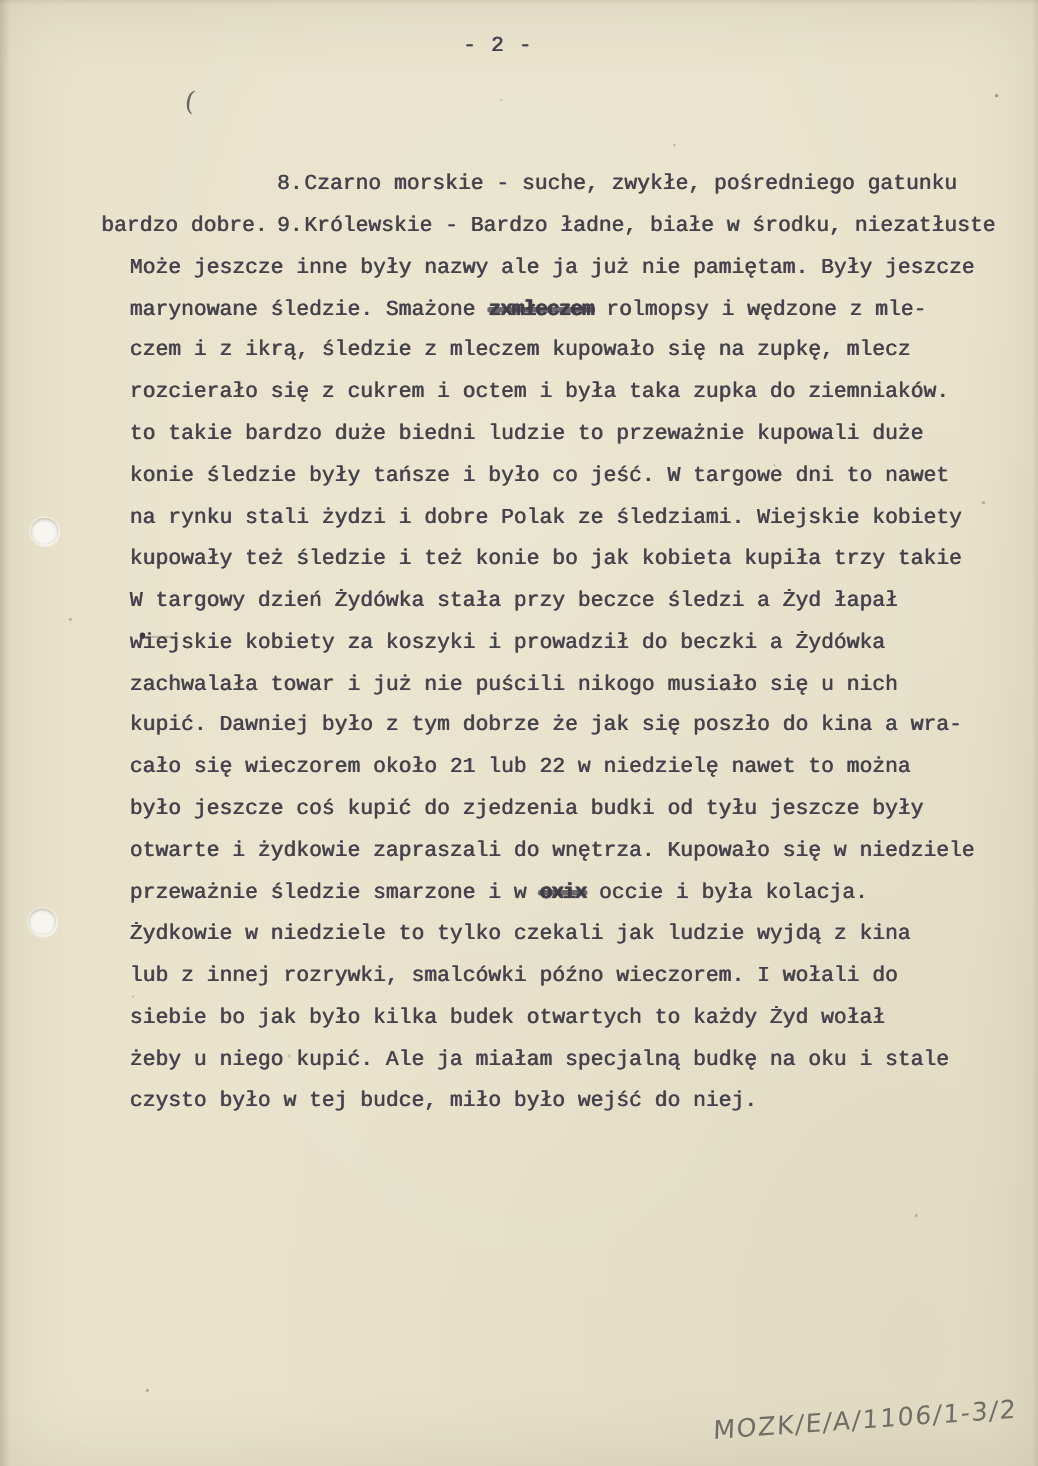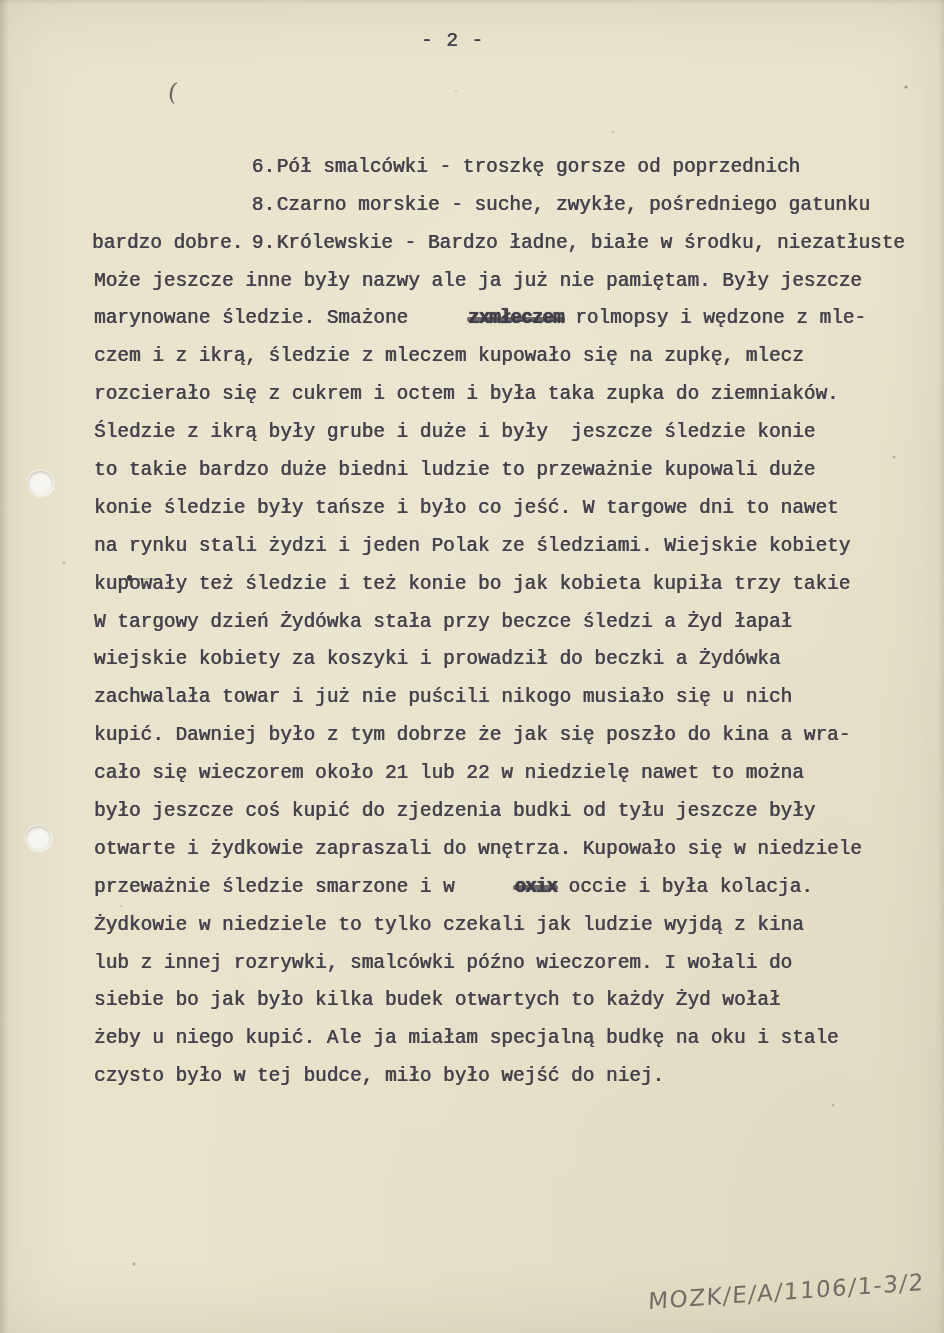--- a/index.html
+++ b/index.html
@@ -30,27 +30,26 @@
   .pno{
     position:absolute;left:421px;top:30px;
     letter-spacing:1px;white-space:pre;
   }
   .grid{position:absolute;left:0;top:111px;width:944px;}
   .tline{height:37.9px;line-height:37.9px;white-space:pre;}
   .tline span{white-space:pre;}
   .li{padding-left:182px;}
   .num{display:inline-block;width:23.3px;margin-right:1.5px;}
   .cont{padding-left:92px;}
-  .para .tline{padding-left:94px;}
+  .para .tline{padding-left:118px;}
   .strike{
     position:relative;
     font-weight:bold;
     letter-spacing:-1px;
     text-shadow:0 0 1px currentColor, 0.7px 0 currentColor;
-    margin-left:48px;
   }
   .strike::after{
     content:"";
     position:absolute;left:-1px;right:-1px;top:42%;height:5px;
     background:rgba(62,59,70,0.72);
     border-radius:2px;
   }
   
   .paren{
     position:absolute;left:168px;top:78px;
@@ -107,38 +106,34 @@
   <div class="paren">(</div>
 
   <div class="hole hole1"></div>
   <div class="hole hole2"></div>
   <div class="dot"></div>
   <div class="streak"></div>
   <div class="speckles"></div>
 
   <div class="grid tw">
     <div class="tline li">
-      <span class="num">6.</span><span>Pół smalcówki - troszkę gorsze od poprzednich</span>
-    </div>
-    <div class="tline li">
       <span class="num">8.</span><span>Czarno morskie - suche, zwykłe, pośredniego gatunku</span>
     </div>
     <div class="tline li">
       <span class="num">9.</span><span>Królewskie - Bardzo ładne, białe w środku, niezatłuste</span>
     </div>
     <div class="tline cont">bardzo dobre.</div>
     <div class="para">
         <div class="tline"><span>Może jeszcze inne były nazwy ale ja już nie pamiętam. Były jeszcze</span></div>
         <div class="tline"><span>marynowane śledzie. Smażone </span><span class="strike">zxmłeczem</span><span> rolmopsy i wędzone z mle-</span></div>
         <div class="tline"><span>czem i z ikrą, śledzie z mleczem kupowało się na zupkę, mlecz</span></div>
         <div class="tline"><span>rozcierało się z cukrem i octem i była taka zupka do ziemniaków.</span></div>
-        <div class="tline"><span>Śledzie z ikrą były grube i duże i były  jeszcze śledzie konie</span></div>
         <div class="tline"><span>to takie bardzo duże biedni ludzie to przeważnie kupowali duże</span></div>
         <div class="tline"><span>konie śledzie były tańsze i było co jeść. W targowe dni to nawet</span></div>
-        <div class="tline"><span>na rynku stali żydzi i jeden Polak ze śledziami. Wiejskie kobiety</span></div>
+        <div class="tline"><span>na rynku stali żydzi i dobre Polak ze śledziami. Wiejskie kobiety</span></div>
         <div class="tline"><span>kupowały też śledzie i też konie bo jak kobieta kupiła trzy takie</span></div>
         <div class="tline"><span>W targowy dzień Żydówka stała przy beczce śledzi a Żyd łapał</span></div>
         <div class="tline"><span>wiejskie kobiety za koszyki i prowadził do beczki a Żydówka</span></div>
         <div class="tline"><span>zachwalała towar i już nie puścili nikogo musiało się u nich</span></div>
         <div class="tline"><span>kupić. Dawniej było z tym dobrze że jak się poszło do kina a wra-</span></div>
         <div class="tline"><span>cało się wieczorem około 21 lub 22 w niedzielę nawet to można</span></div>
         <div class="tline"><span>było jeszcze coś kupić do zjedzenia budki od tyłu jeszcze były</span></div>
         <div class="tline"><span>otwarte i żydkowie zapraszali do wnętrza. Kupowało się w niedziele</span></div>
         <div class="tline"><span>przeważnie śledzie smarzone i w </span><span class="strike">oxix</span><span> occie i była kolacja.</span></div>
         <div class="tline"><span>Żydkowie w niedziele to tylko czekali jak ludzie wyjdą z kina</span></div>

